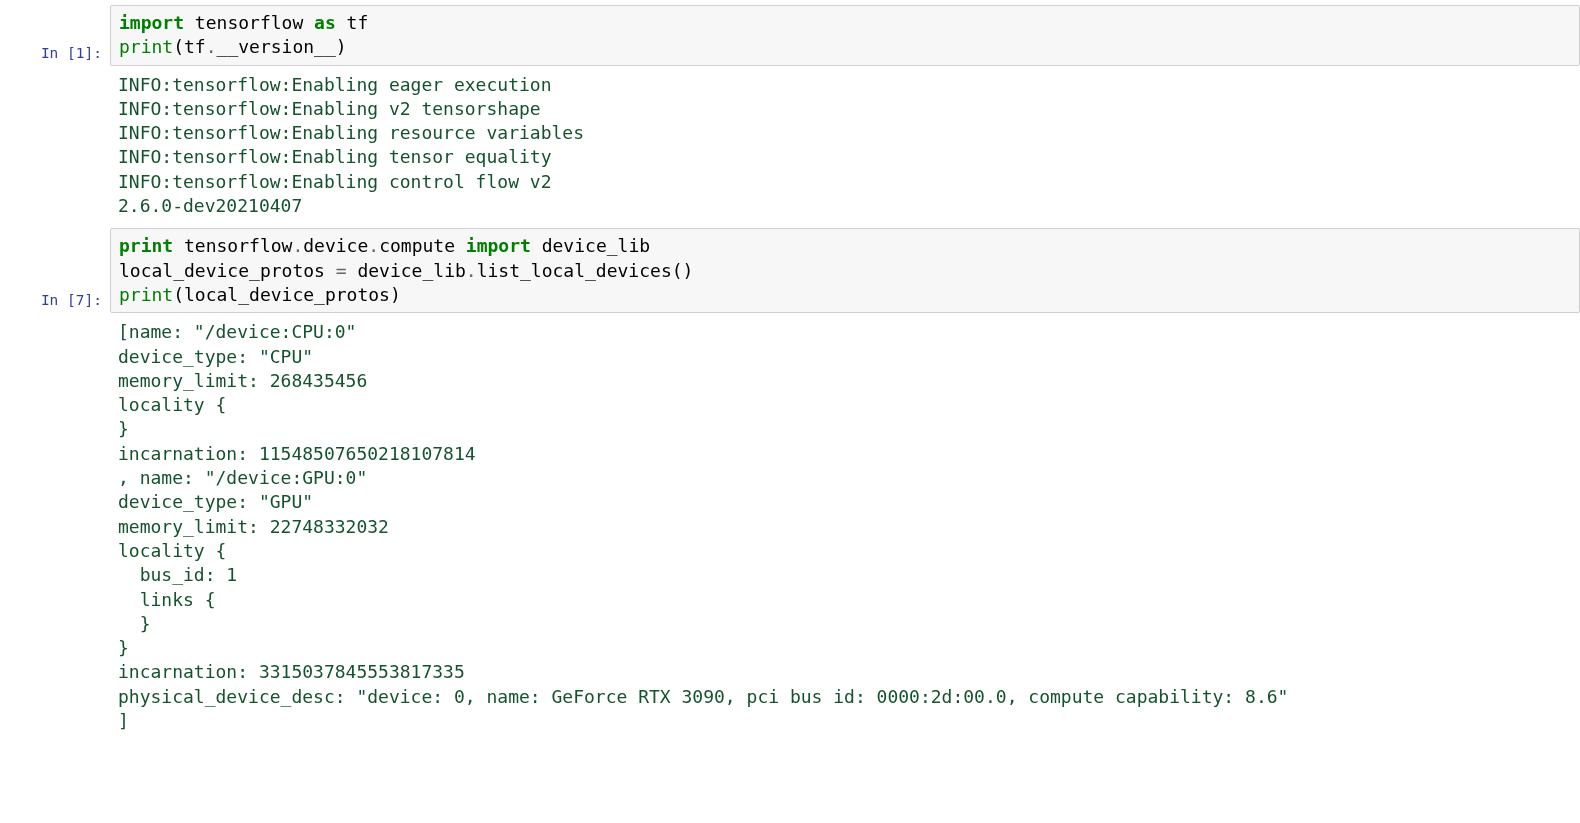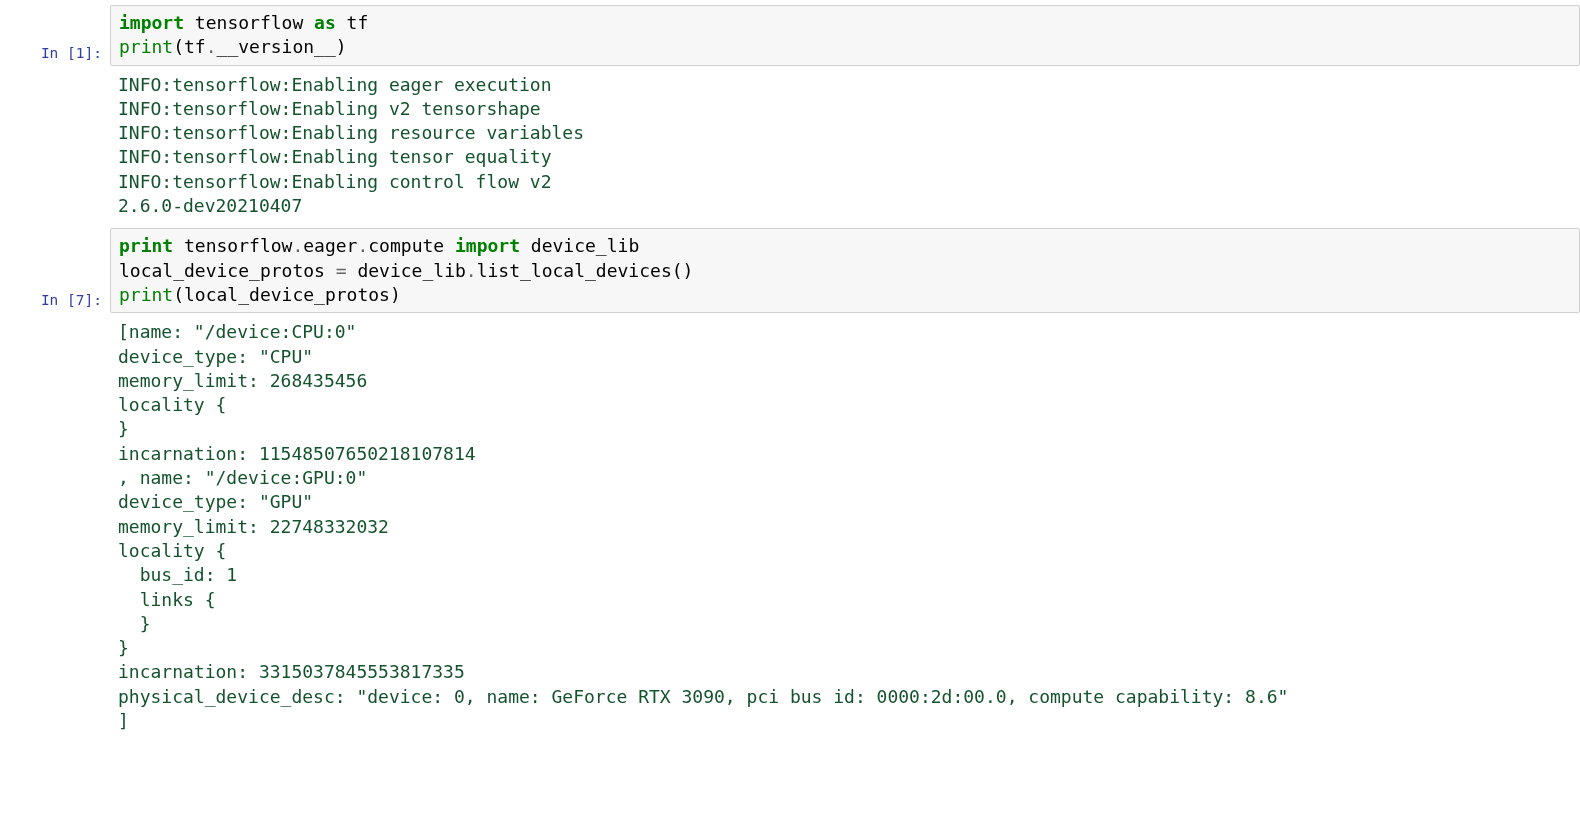--- a/index.html
+++ b/index.html
@@ -76,21 +76,21 @@
 INFO:tensorflow:Enabling resource variables
 INFO:tensorflow:Enabling tensor equality
 INFO:tensorflow:Enabling control flow v2
 2.6.0-dev20210407</pre>
   </div>
 </div>
 
 <div class="cell">
   <div class="prompt in">In [7]:</div>
   <div class="input-area">
-    <pre><span class="kw">print</span><span class="id"> tensorflow</span><span class="op">.</span><span class="id">eager</span><span class="op">.</span><span class="id">compute </span><span class="kw">import</span><span class="id"> device_lib</span>
+    <pre><span class="kw">print</span><span class="id"> tensorflow</span><span class="op">.</span><span class="id">device</span><span class="op">.</span><span class="id">compute </span><span class="kw">import</span><span class="id"> device_lib</span>
 <span class="id">local_device_protos </span><span class="op">=</span><span class="id"> device_lib</span><span class="op">.</span><span class="id">list_local_devices()</span>
 <span class="nb">print</span><span class="id">(local_device_protos)</span></pre>
   </div>
 </div>
 <div class="cell">
   <div class="prompt"></div>
   <div class="output-area">
     <pre>[name: "/device:CPU:0"
 device_type: "CPU"
 memory_limit: 268435456

